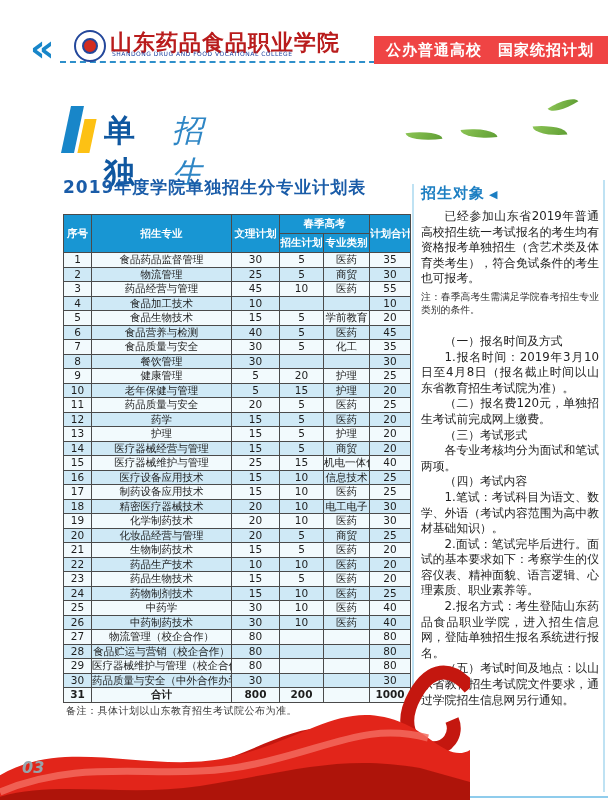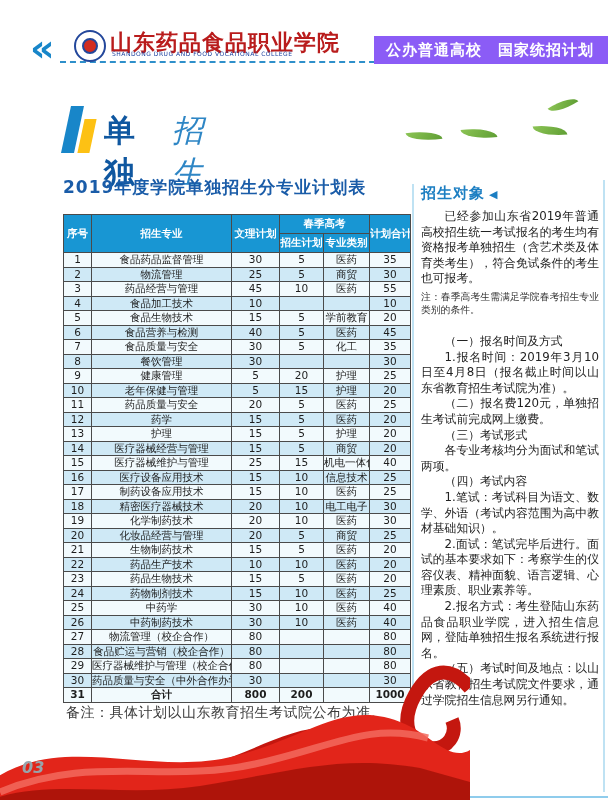--- a/index.html
+++ b/index.html
@@ -11,21 +11,21 @@
 
   
   .hdr{position:absolute;left:0;top:28px;width:608px;height:44px;}
   .chev{position:absolute;left:30px;top:-2px;font-size:38px;font-weight:900;color:#1886c9;line-height:44px;}
   .dash{position:absolute;left:60px;top:33px;width:335px;border-top:2px dashed #2e8fca;}
   .emblem{position:absolute;left:74px;top:2px;width:28px;height:28px;border-radius:50%;
           border:2px solid #23479b;background:#fff;display:flex;align-items:center;justify-content:center;}
   .emblem .core{width:12px;height:12px;border-radius:50%;background:#d22c20;border:2px solid #23479b;}
   .cn-name{position:absolute;left:110px;top:0;font-size:22px;font-weight:900;color:#b91c1c;letter-spacing:1px;}
   .en-name{position:absolute;left:112px;top:22px;font-size:6px;color:#1a3f9e;letter-spacing:.5px;}
-  .banner{position:absolute;right:0;top:8px;height:28px;background:#8b5cf6;color:#fff;
+  .banner{position:absolute;right:0;top:8px;height:28px;background:#ef4444;color:#fff;
           display:flex;align-items:center;padding:0 14px 0 12px;font-size:15px;font-weight:bold;letter-spacing:1px;}
   .banner-flag{position:absolute;right:208px;top:10px;width:26px;height:26px;background:#b9bec3;
           clip-path:polygon(0 42%,100% 0,100% 100%,18% 100%);}
 
   
   .seclogo{position:absolute;left:66px;top:106px;height:52px;}
   .bar-blue{position:absolute;left:0;top:0;width:13px;height:47px;background:#1886c9;transform:skewX(-12deg);}
   .bar-yellow{position:absolute;left:15px;top:13px;width:12px;height:34px;background:#fdc114;transform:skewX(-12deg);}
   .sec-t1{position:absolute;left:38px;top:4px;font-size:31px;font-weight:900;color:#0f57a0;}
   .sec-t2{position:absolute;left:106px;top:4px;font-size:31px;font-weight:500;font-style:italic;color:#2e86c5;letter-spacing:2px;}
@@ -35,21 +35,21 @@
   
   .tbl-title{position:absolute;left:63px;top:176px;width:347px;
              font-size:17px;font-weight:900;color:#1a5ca8;letter-spacing:1px;}
   table.plan{position:absolute;left:63px;top:214px;width:347px;border-collapse:collapse;table-layout:fixed;}
   table.plan th,table.plan td{border:1px solid #4a4a4a;padding:0;text-align:center;overflow:hidden;white-space:nowrap;}
   table.plan th{background:#1896d3;color:#fff;font-size:10.5px;font-weight:bold;height:18px;}
   table.plan td{font-size:10.5px;color:#1d1d1d;height:13.5px;line-height:13.5px;}
   table.plan tr.even td{background:#cfe9f6;}
   table.plan tr.odd td{background:#f2fafd;}
   table.plan tr.total td{font-weight:bold;background:#f2fafd;margin-left:34px;}
-  .tbl-note{position:absolute;left:66px;top:704px;font-size:14px;color:#3a3a3a;letter-spacing:.5px;}
+  .tbl-note{position:absolute;left:66px;top:704px;font-size:10px;color:#3a3a3a;letter-spacing:.5px;}
 
   
   .sidebar{position:absolute;left:421px;top:184px;width:178px;}
   .side-divider{position:absolute;left:412px;top:184px;width:2px;height:586px;background:#bfe2f3;}
   .side-h{font-size:15px;font-weight:900;color:#1b7ec2;margin:0 0 6px 0;letter-spacing:1px;}
   .side-h .arr{font-size:11px;color:#1b7ec2;margin-left:4px;}
   .side-p{font-size:11.8px;color:#222;line-height:15.6px;text-align:justify;text-indent:2em;margin:0;}
   .side-note{font-size:9.8px;color:#333;line-height:13px;text-align:justify;margin:3px 0 0 0;}
   .side-gap{height:18px;}
 

